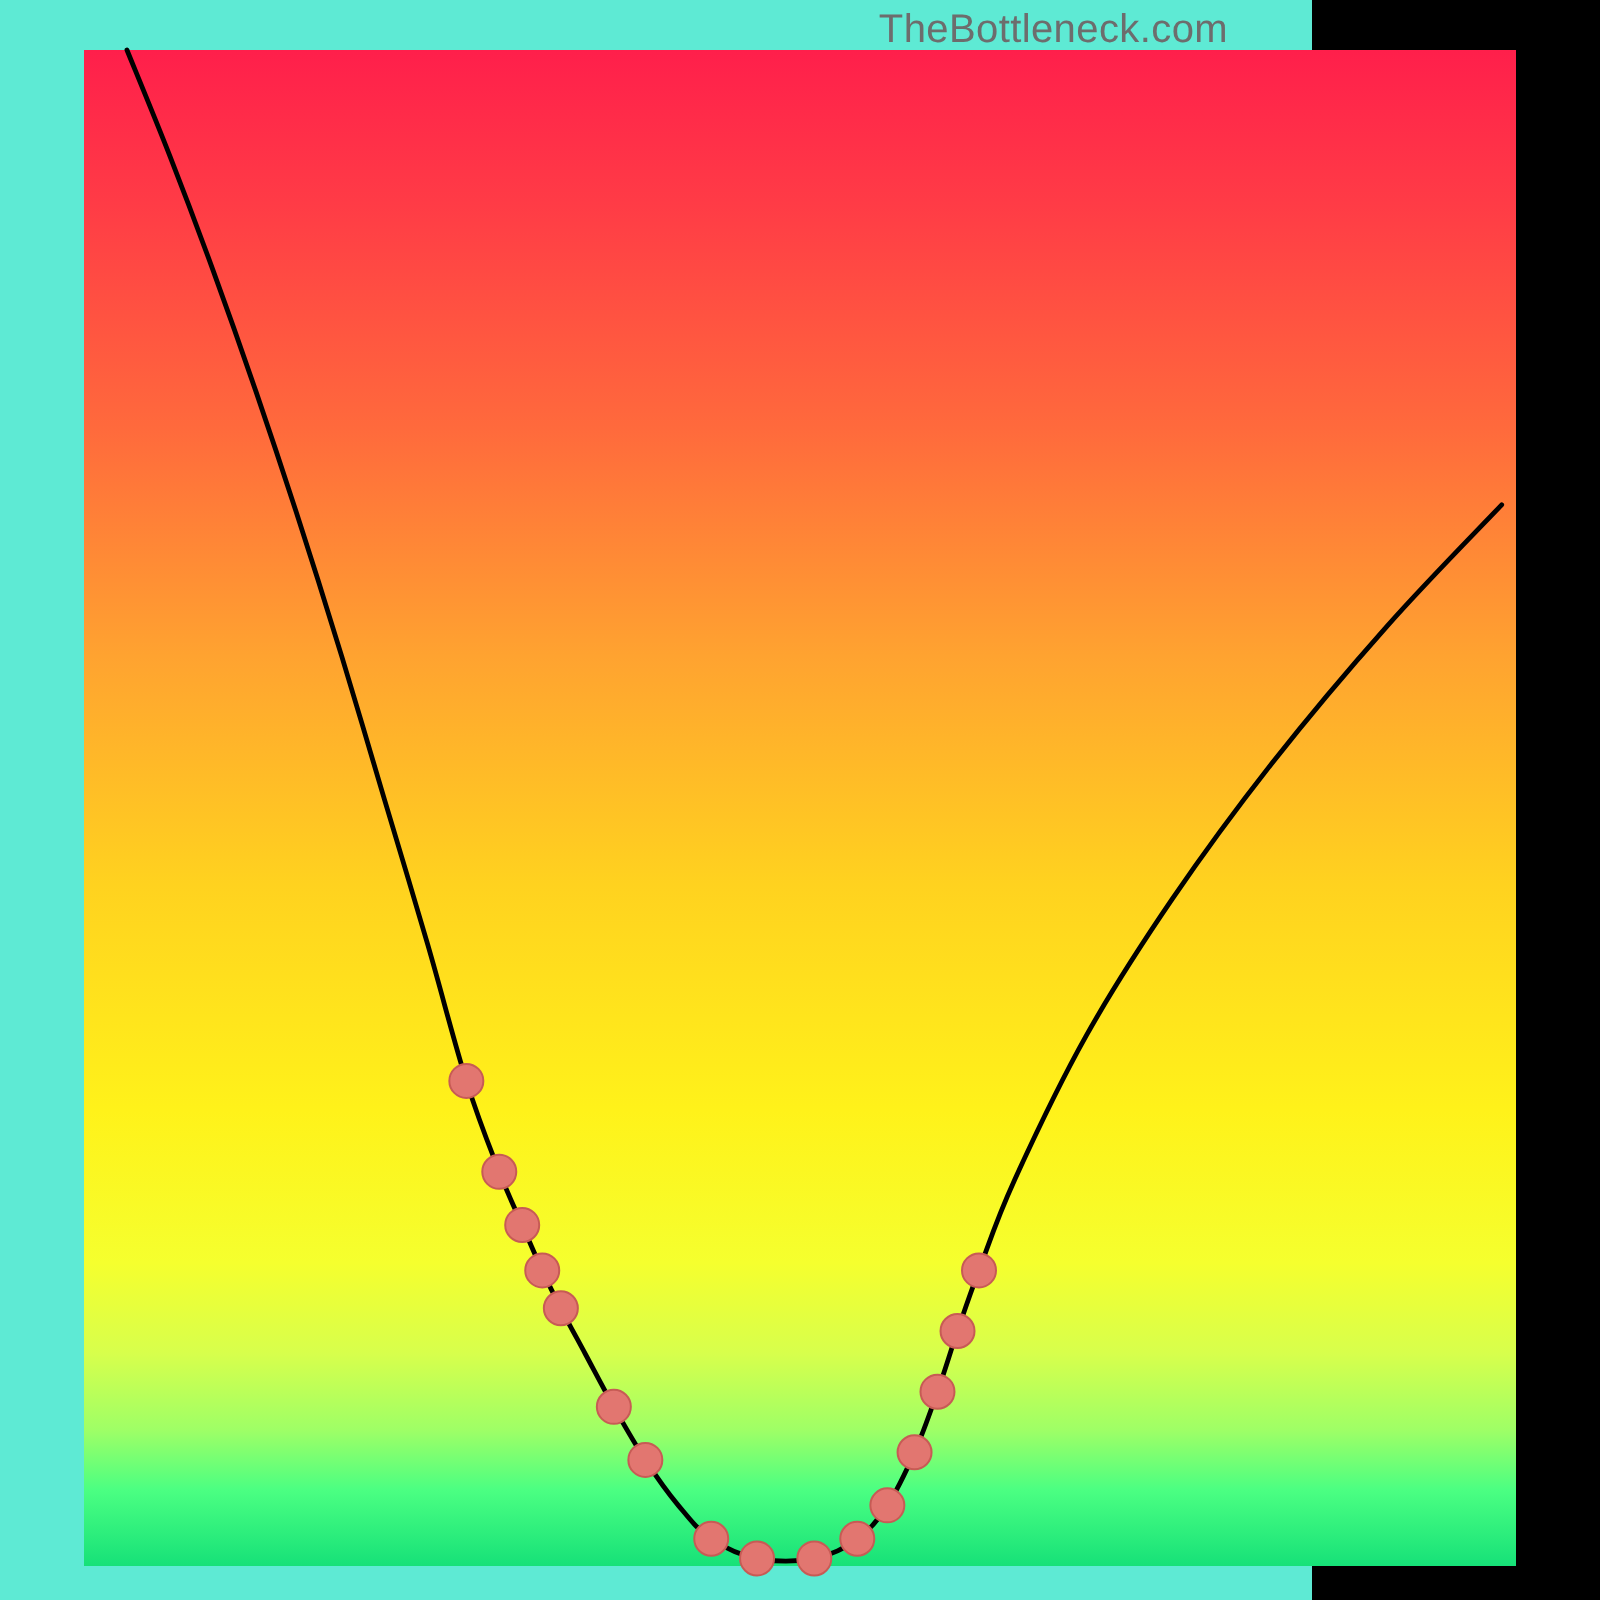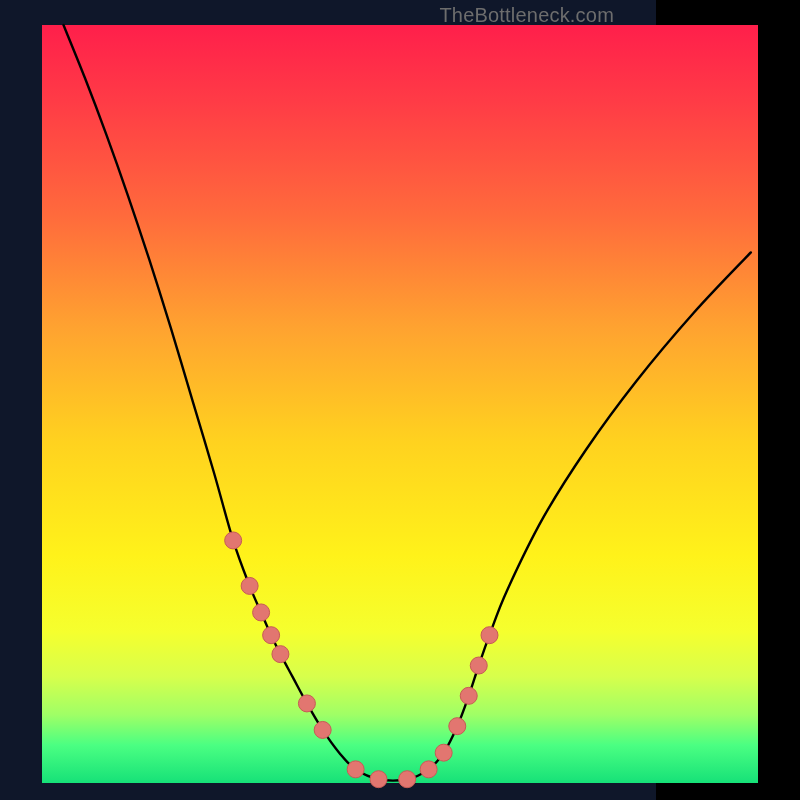--- a/index.html
+++ b/index.html
@@ -10,21 +10,21 @@
     overflow: hidden;
     background: #000;
     font-family: Arial, Helvetica, sans-serif;
   }
   .frame {
     position: absolute;
     top: 0;
     left: 0;
     width: 656px;
     height: 800px;
-    background: #0f172a;
+    background: #5eead4;
   }
   .plot-area {
     position: absolute;
     top: 25px;
     left: 42px;
     width: 716px;
     height: 758px;
     
     background: linear-gradient(
       to bottom,

